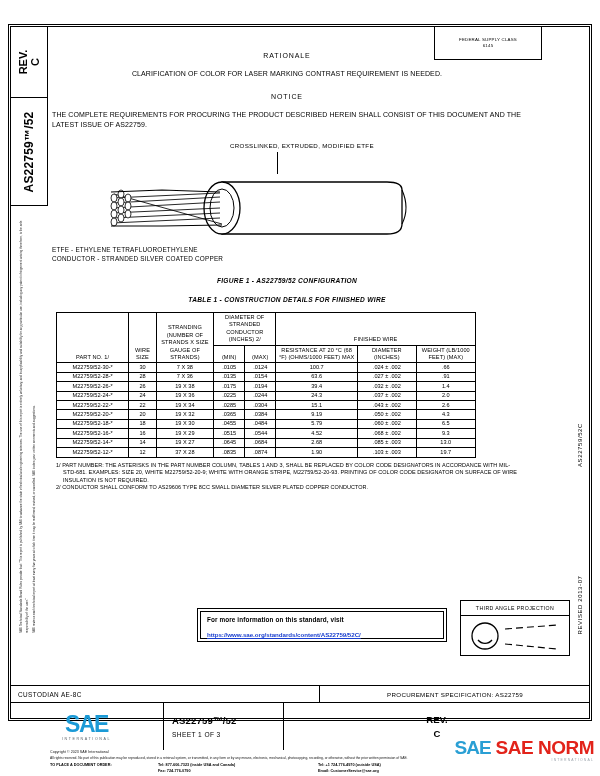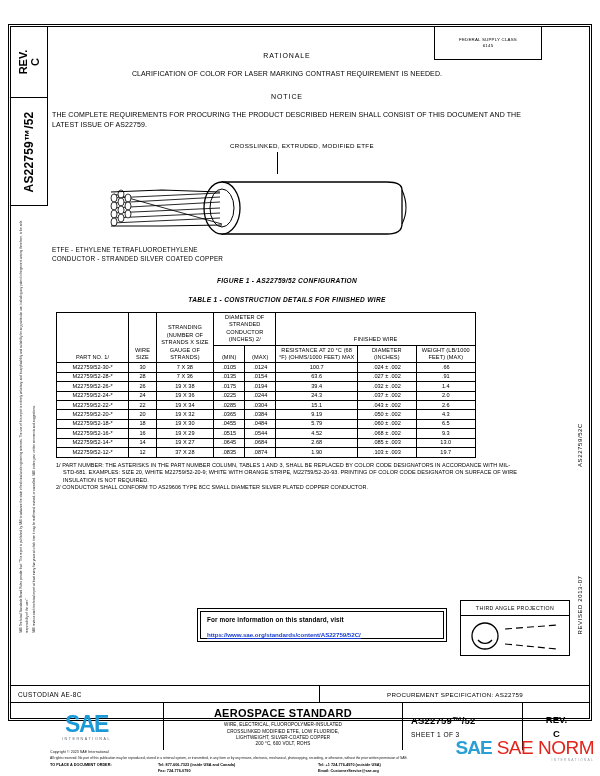--- a/index.html
+++ b/index.html
@@ -200,21 +200,21 @@
   .f-fax{display:flex;font-size:3.8px;font-weight:bold;line-height:5.4px;}
   .f-fax .c1{width:108px;}
   .f-fax .c2{width:160px;}
   .f-fax .c3{width:150px;}
 
   
   .wm{
     position:absolute;right:6px;bottom:14px;text-align:right;pointer-events:none;
   }
   .wm-1{font-size:19px;font-weight:bold;color:#2a9fd4;letter-spacing:-1px;line-height:19px;}
-  .wm-2{font-size:19px;font-weight:normal;color:#e2231a;letter-spacing:-.5px;line-height:19px;}
+  .wm-2{font-size:19px;font-weight:bold;color:#e2231a;letter-spacing:-.5px;line-height:19px;}
   .wm-row{display:flex;align-items:center;justify-content:flex-end;gap:5px;}
   .wm-sub{font-size:3.4px;color:#9aa3ab;letter-spacing:1.2px;margin-top:1px;}
 </style>
 </head>
 <body>
 
 <div class="page">
 
   <div class="frame"></div>
   <div class="frame-inner"></div>
@@ -456,29 +456,20 @@
   <div class="tb">
     <div class="tb-row1">
       <div class="tb-cust">CUSTODIAN  AE-8C</div>
       <div class="tb-proc">PROCUREMENT SPECIFICATION: AS22759</div>
     </div>
     <div class="tb-row2">
       <div class="tb-logo">
         <div class="sae-logo">SAE</div>
         <div class="sae-sub">INTERNATIONAL</div>
       </div>
-      <div class="tb-title">
-        <div class="as-title">AEROSPACE STANDARD</div>
-        <div class="as-desc">
-          <div>WIRE, ELECTRICAL, FLUOROPOLYMER-INSULATED</div>
-          <div>CROSSLINKED MODIFIED ETFE, LOW FLUORIDE,</div>
-          <div>LIGHTWEIGHT, SILVER-COATED COPPER</div>
-          <div>200 °C, 600 VOLT, ROHS</div>
-        </div>
-      </div>
       <div class="tb-num">
         <div class="as-no">AS22759™/52</div>
         <div class="as-sheet">SHEET 1 OF 3</div>
       </div>
       <div class="tb-rev">
         <div class="rev-l">REV.</div>
         <div class="rev-v">C</div>
       </div>
     </div>
   </div>

